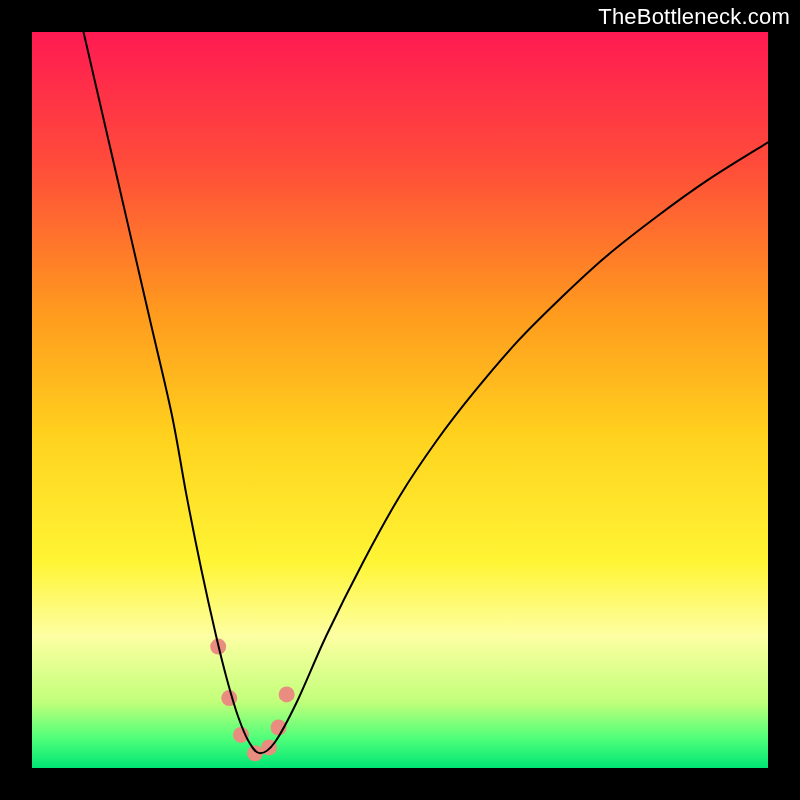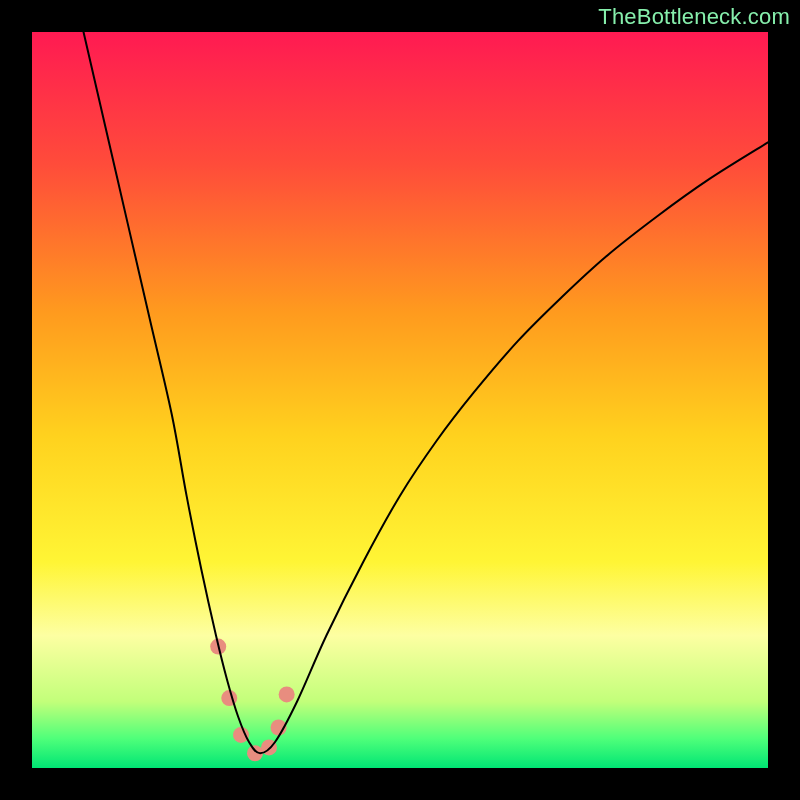--- a/index.html
+++ b/index.html
@@ -14,21 +14,21 @@
   .frame {
     position: absolute;
     left: 0; top: 0;
     width: 800px; height: 800px;
     background: #000;
   }
   .watermark {
     position: absolute;
     top: 4px;
     right: 10px;
-    color: #86efac;
+    color: #ffffff;
     font-size: 22px;
     letter-spacing: 0.2px;
     font-weight: 500;
   }
   .plot {
     position: absolute;
     left: 32px;
     top: 32px;
     width: 736px;
     height: 736px;

